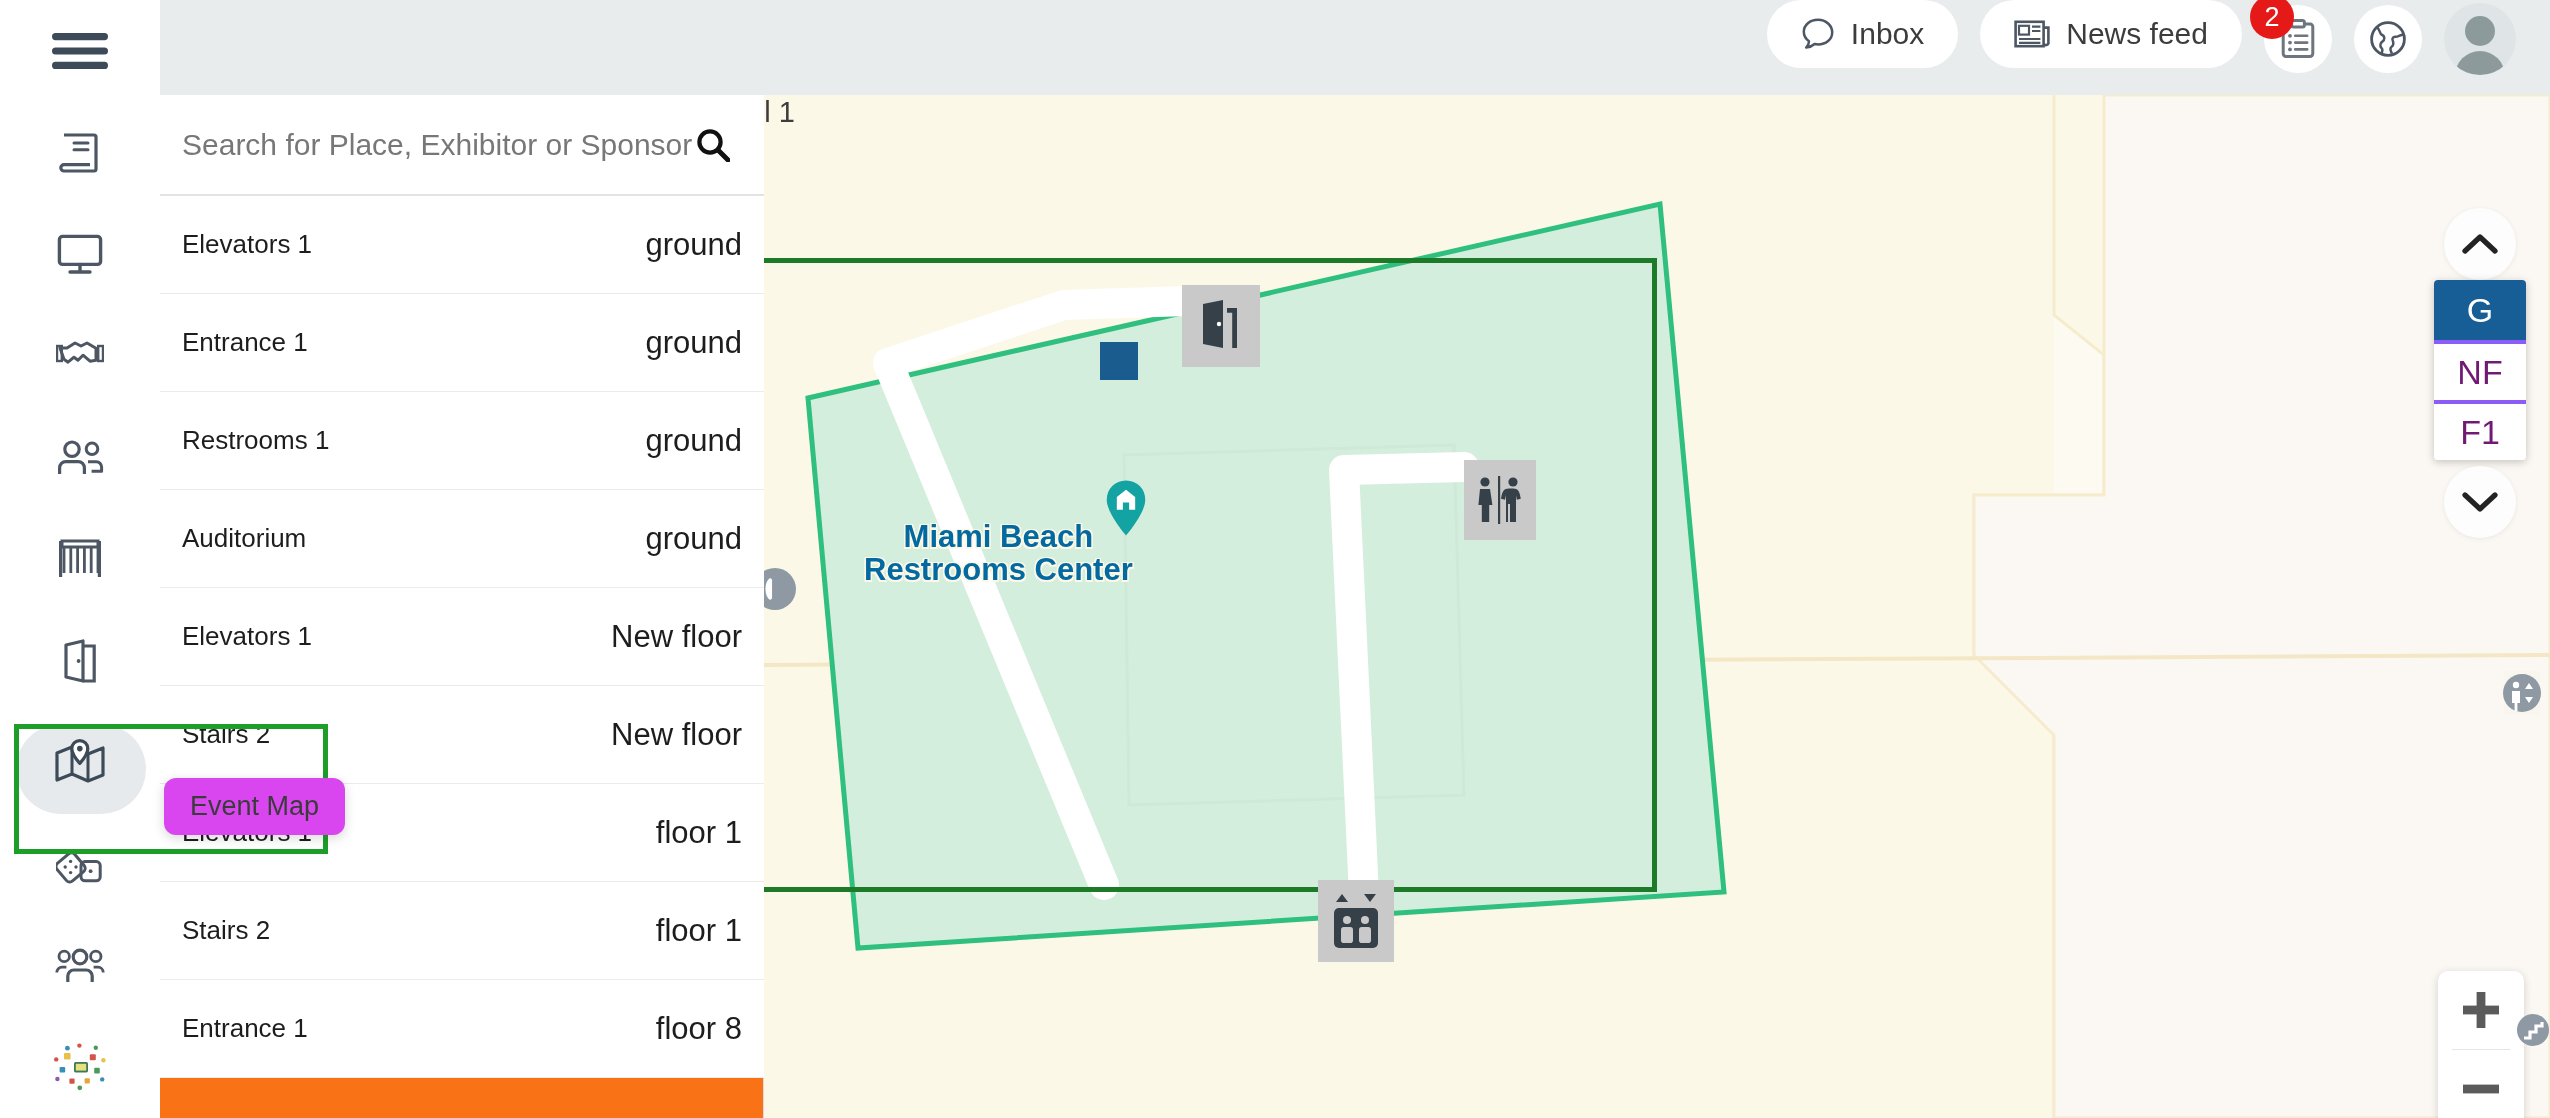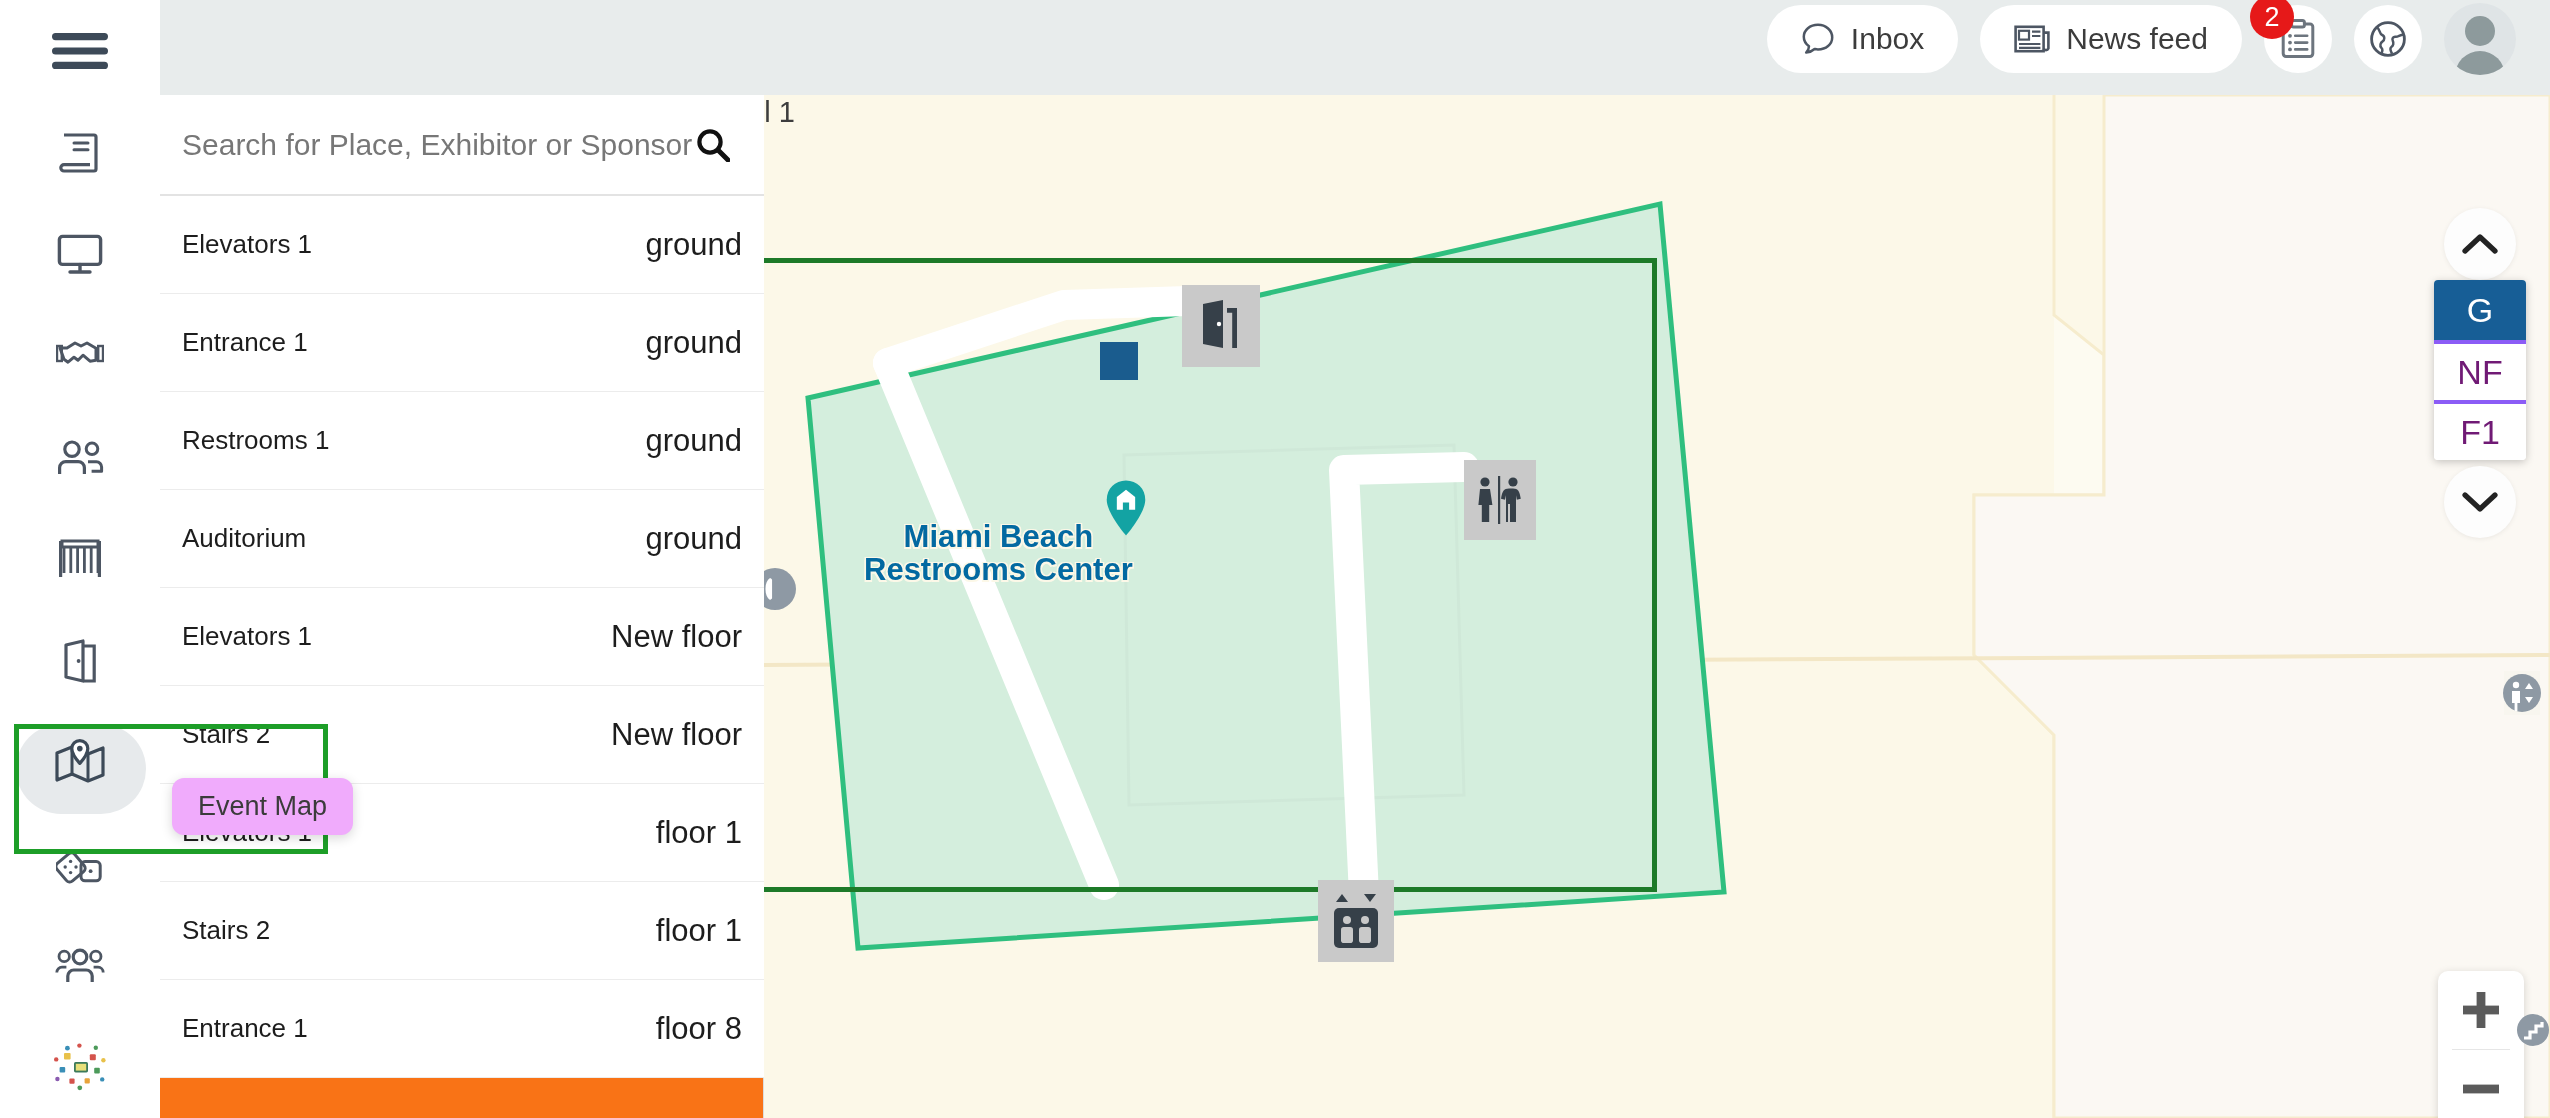--- a/index.html
+++ b/index.html
@@ -40,22 +40,22 @@
     position: absolute;
     left: 14px; top: 724px;
     width: 314px; height: 130px;
     border: 5px solid #1d9e28;
     z-index: 60;
     pointer-events: none;
   }
 
   .tooltip {
     position: absolute;
-    left: 172px; top: 778px;
-    background: #f0abfc;
+    left: 164px; top: 778px;
+    background: #d946ef;
     border-radius: 12px;
     padding: 13px 26px;
     font-size: 27px;
     color: #3b3b3b;
     box-shadow: 0 3px 12px rgba(0,0,0,.16);
     z-index: 62;
     white-space: nowrap;
   }
 
   
@@ -222,21 +222,21 @@
     position:absolute; right: 0px; bottom: 68px;
     width: 34px; height: 40px;
     z-index: 51;
   }
 
   
   .header {
     position: absolute; left: 160px; top: 0;
     width: 2390px; height: 78px;
     background: #e8ecec;
-    display: flex; align-items: center;
+    display: flex; 
     z-index: 45;
   }
   .hdr-spacer { flex: 1; }
   .hdr-chip {
     height: 68px;
     background: #fff;
     border-radius: 34px;
     display: flex; align-items: center;
     padding: 0 34px;
     margin-right: 22px;

